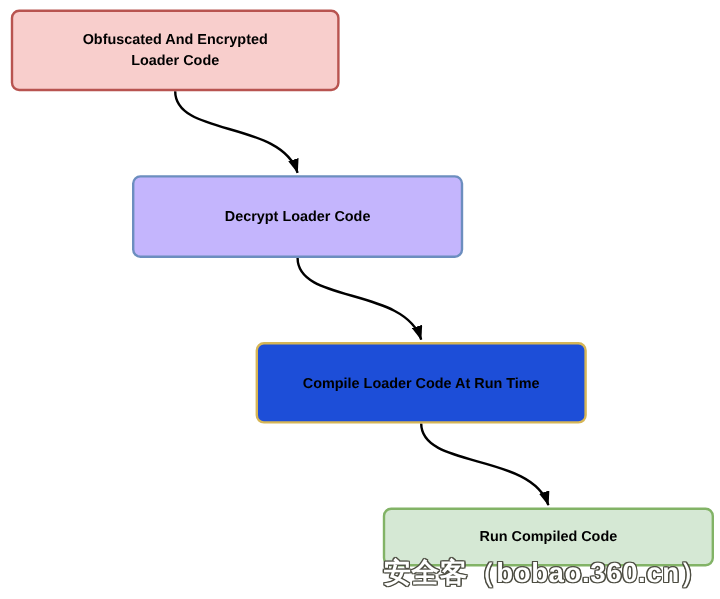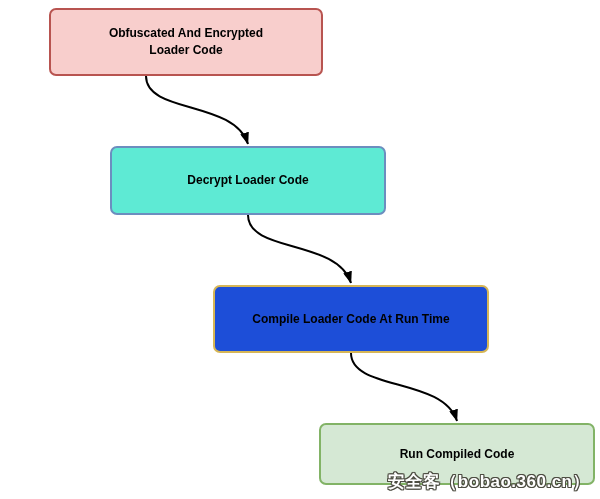--- a/index.html
+++ b/index.html
@@ -34,29 +34,29 @@
     text-align: center;
     font-size: 12px;
     font-weight: bold;
     color: #000000;
     line-height: 1.4;
     padding: 2px 8px;
   }
   .node-label {
     white-space: pre-line;
   }
-  .node-obfuscated { left: 9px;   top: 8px;   width: 274px; height: 68px; margin-left: 40px; }
+  .node-obfuscated { left: 9px;   top: 8px;   width: 274px; height: 68px; }
   .node-decrypt    { left: 110px; top: 146px; width: 276px; height: 69px; }
   .node-compile    { left: 213px; top: 285px; width: 276px; height: 68px; }
-  .node-run        { left: 319px; top: 423px; width: 276px; height: 62px; }
+  .node-run        { left: 319px; top: 423px; width: 276px; height: 49px; }
   .watermark {
     position: absolute;
     right: 10px;
     bottom: 6px;
-    font-size: 17px;
+    font-size: 23px;
     font-weight: bold;
     letter-spacing: 0.5px;
     color: #ffffff;
     text-shadow:
       -1px -1px 0 #4d4d42,
        1px -1px 0 #4d4d42,
       -1px  1px 0 #4d4d42,
        1px  1px 0 #4d4d42,
       -1px  0   0 #4d4d42,
        1px  0   0 #4d4d42,
@@ -79,21 +79,21 @@
     <path d="M146,76 C146,114 234,100 248,144" fill="none" stroke="#000000" stroke-width="2" marker-end="url(#arrowhead)"></path>
     <path d="M248,215 C248,253 337,239 351,283" fill="none" stroke="#000000" stroke-width="2" marker-end="url(#arrowhead)"></path>
     <path d="M351,353 C351,391 443,377 457,421" fill="none" stroke="#000000" stroke-width="2" marker-end="url(#arrowhead)"></path>
   </svg>
 
   <div class="node node-obfuscated" style="background: rgb(248, 206, 204); border-color: rgb(184, 84, 80);">
     <span class="node-label">Obfuscated And Encrypted
 Loader Code</span>
   </div>
 
-  <div class="node node-decrypt" style="background: #5eead4; border-color: rgb(108, 142, 191);">
+  <div class="node node-decrypt" style="background: #c4b5fd; border-color: rgb(108, 142, 191);">
     <span class="node-label">Decrypt Loader Code</span>
   </div>
 
   <div class="node node-compile" style="background: #1d4ed8; border-color: rgb(214, 182, 86);">
     <span class="node-label">Compile Loader Code At Run Time</span>
   </div>
 
   <div class="node node-run" style="background: rgb(213, 232, 212); border-color: rgb(130, 179, 102);">
     <span class="node-label">Run Compiled Code</span>
   </div>

